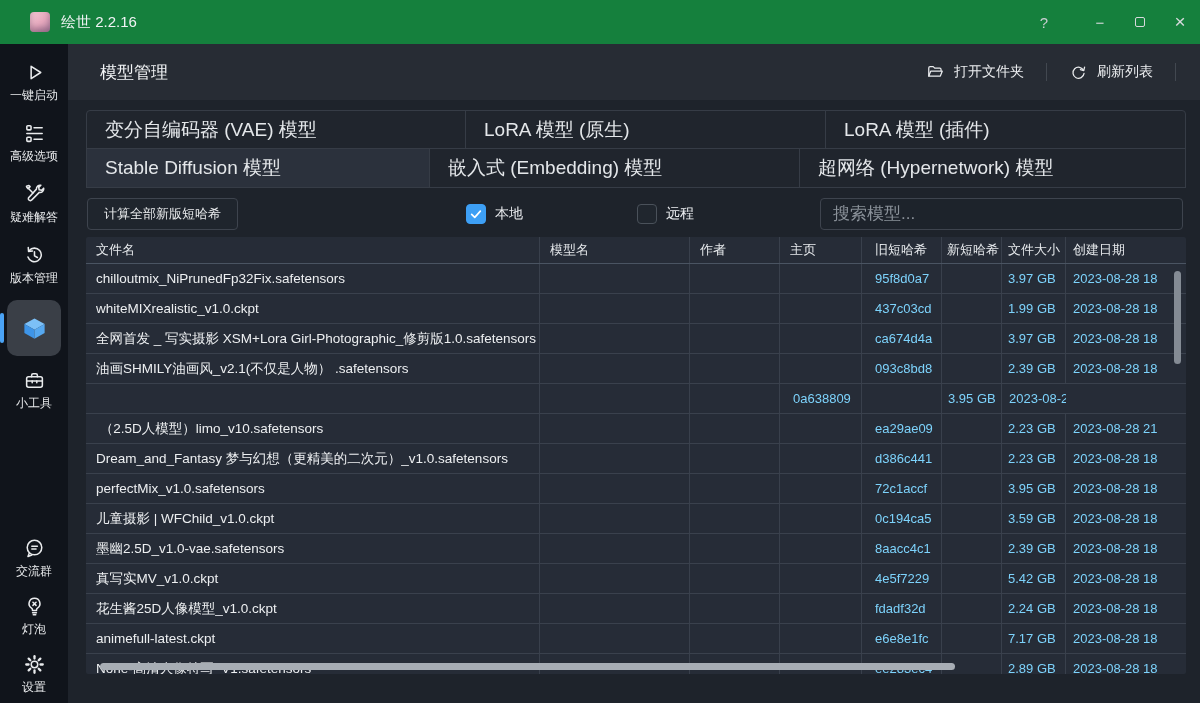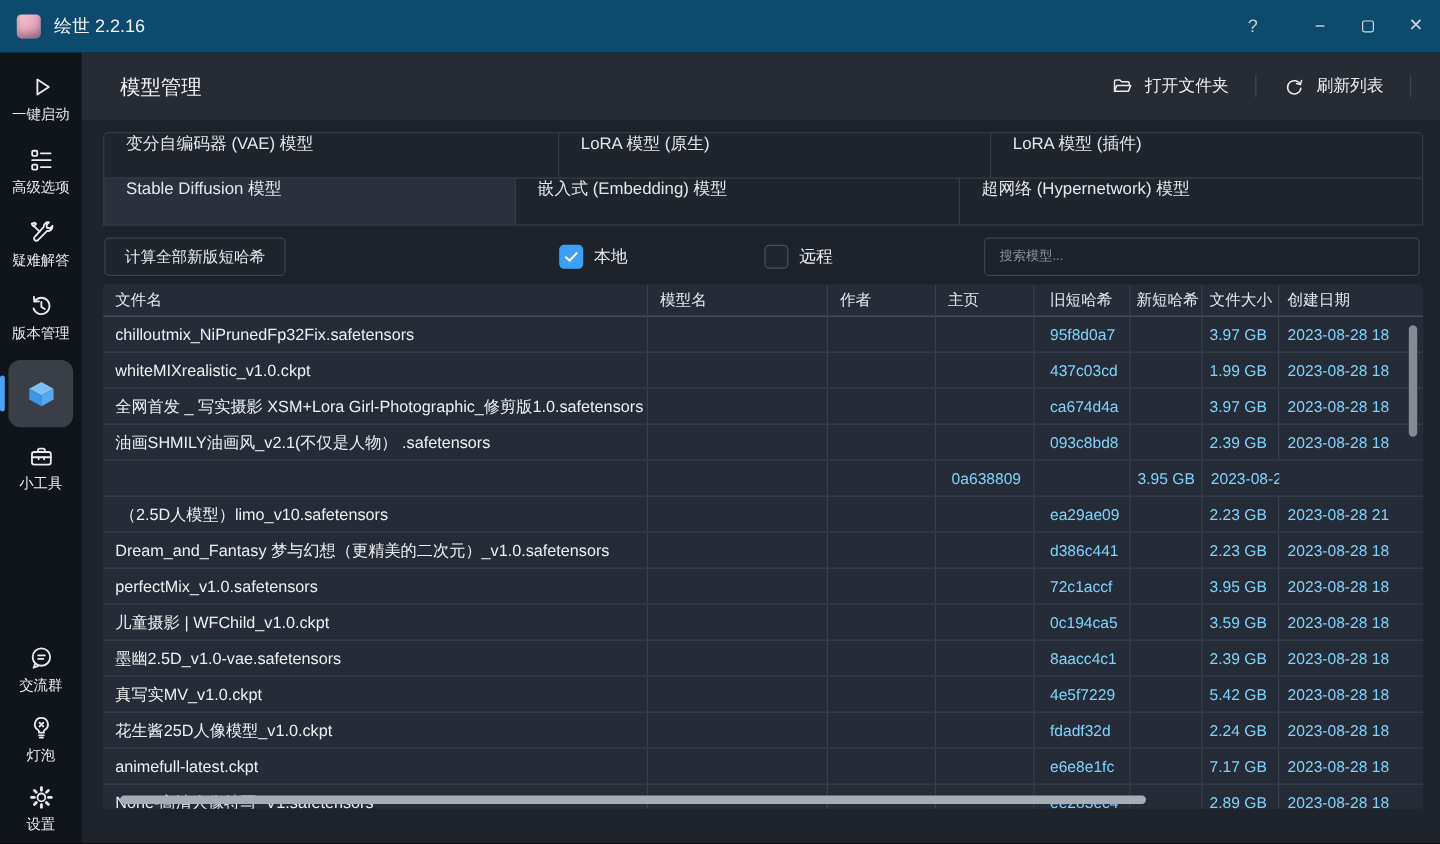--- a/index.html
+++ b/index.html
@@ -1,21 +1,21 @@
 <!DOCTYPE html>
 <html><head>
 <meta charset="utf-8">
 <style>
   * { margin:0; padding:0; box-sizing:border-box; }
   html,body { background:#000; }
   body { font-family:"Liberation Sans","DejaVu Sans",sans-serif; }
   .window { position:relative; width:1200px; height:703px; background:#0a0d11; overflow:hidden; color:#eceef1; }
 
   
-  .titlebar { position:absolute; top:0; left:0; right:0; height:44px; display:flex; align-items:center; background:#0c4a6e; }
+  .titlebar { position:absolute; top:0; left:0; right:0; height:44px; display:flex; align-items:center; background:#15803d;padding-left:16px; }
   .app-icon { width:20px; height:20px; margin-left:14px; border-radius:4px;
     background:linear-gradient(135deg,#f6c9d4 0%,#e6a8bd 55%,#b887a6 100%); box-shadow:inset 0 -4px 6px rgba(90,60,90,.45); }
   .app-title { margin-left:11px; font-size:15px; color:#f1f3f5; }
   .win-controls { margin-left:auto; display:flex; align-items:center; height:100%; }
   .win-btn { width:40px; height:30px; display:flex; align-items:center; justify-content:center;
     color:#d6d9dc; font-size:15px; cursor:default; }
   .win-btn.close { font-size:19px; }
   .max-box { width:10px; height:10px; border:1.4px solid #d6d9dc; border-radius:2px; }
   .help-btn { margin-right:16px; color:#c9cdd1; }
 
@@ -42,42 +42,42 @@
   .action-btn { display:flex; align-items:center; gap:9px; padding:7px 14px; font-size:14px;
     color:#eceef0; border-radius:4px; cursor:default;text-align:right; }
   .action-sep { width:1px; height:18px; background:#424850; margin:0 4px; }
 
   .content { position:absolute; top:56px; left:18px; width:1100px; bottom:0; }
 
   
   .tab-row1 { margin-top:10px; display:grid; grid-template-columns:380px 360px 360px; height:39px; }
   .tab-row2 { display:grid; grid-template-columns:344px 370px 386px; height:39px; }
   .tab { background:#20252d; border:1px solid #363c46; margin-left:-1px; margin-top:-1px;
-    display:flex; padding-left:18px; font-size:14px; color:#e4e7ea; cursor:default; }
+    display:flex; align-items:center; padding-left:18px; font-size:19px; color:#e4e7ea; cursor:default; }
   .tab:first-child { margin-left:0; }
   .tab-row1 .tab { margin-top:0; }
   .tab-row1 .tab:first-child { border-top-left-radius:4px; }
   .tab-row1 .tab:last-child { border-top-right-radius:4px; }
   .tab.active { background:#2b313c; }
 
   
   .toolbar { position:relative; height:34px; margin-top:9px; }
   .hash-btn { position:absolute; left:1px; top:1px; height:32px; padding:0 16px; background:#1f252d;
     border:1px solid #3e444e; border-radius:4px; color:#e8eaec; font-size:13px;
     font-family:inherit; cursor:default; }
   .chk-group { position:absolute; top:7px; display:flex; align-items:center; gap:9px; font-size:14px; }
   .chk-local { left:380px; }
   .chk-remote { left:551px; }
   .checkbox { width:20px; height:20px; border-radius:4px; border:1px solid #4a515a; background:#20262e;
     display:flex; align-items:center; justify-content:center; cursor:default; }
   .checkbox.checked { background:#3d9ff5; border-color:#3d9ff5; }
   .checkbox svg { display:none; }
   .checkbox.checked svg { display:block; }
   .search-input { position:absolute; left:734px; top:1px; width:363px; height:32px; background:#1d232b;
-    border:1px solid #3e444e; border-radius:4px; color:#e8eaec; font-size:11px; padding:0 12px;
+    border:1px solid #3e444e; border-radius:4px; color:#e8eaec; font-size:17px; padding:0 12px;
     font-family:inherit; outline:none; }
   .search-input::placeholder { color:#8a9199; }
 
   
   .table { position:relative; margin-top:6px; width:1100px; height:437px; background:#262c37; overflow:hidden; border-radius:2px; }
   .trow { display:grid; grid-template-columns:454px 150px 90px 82px 80px 60px 64px 1fr; }
   .thead { height:27px; font-size:13px; color:#e6e9ec; border-bottom:1px solid #4a5462; }
   .thead .cell { display:flex; align-items:center; }
   .tbody .trow { height:30px; border-bottom:1px solid #3a414d; }
   .cell { padding-left:10px; border-right:1px solid #39404c; overflow:hidden; display:flex; align-items:center; }

